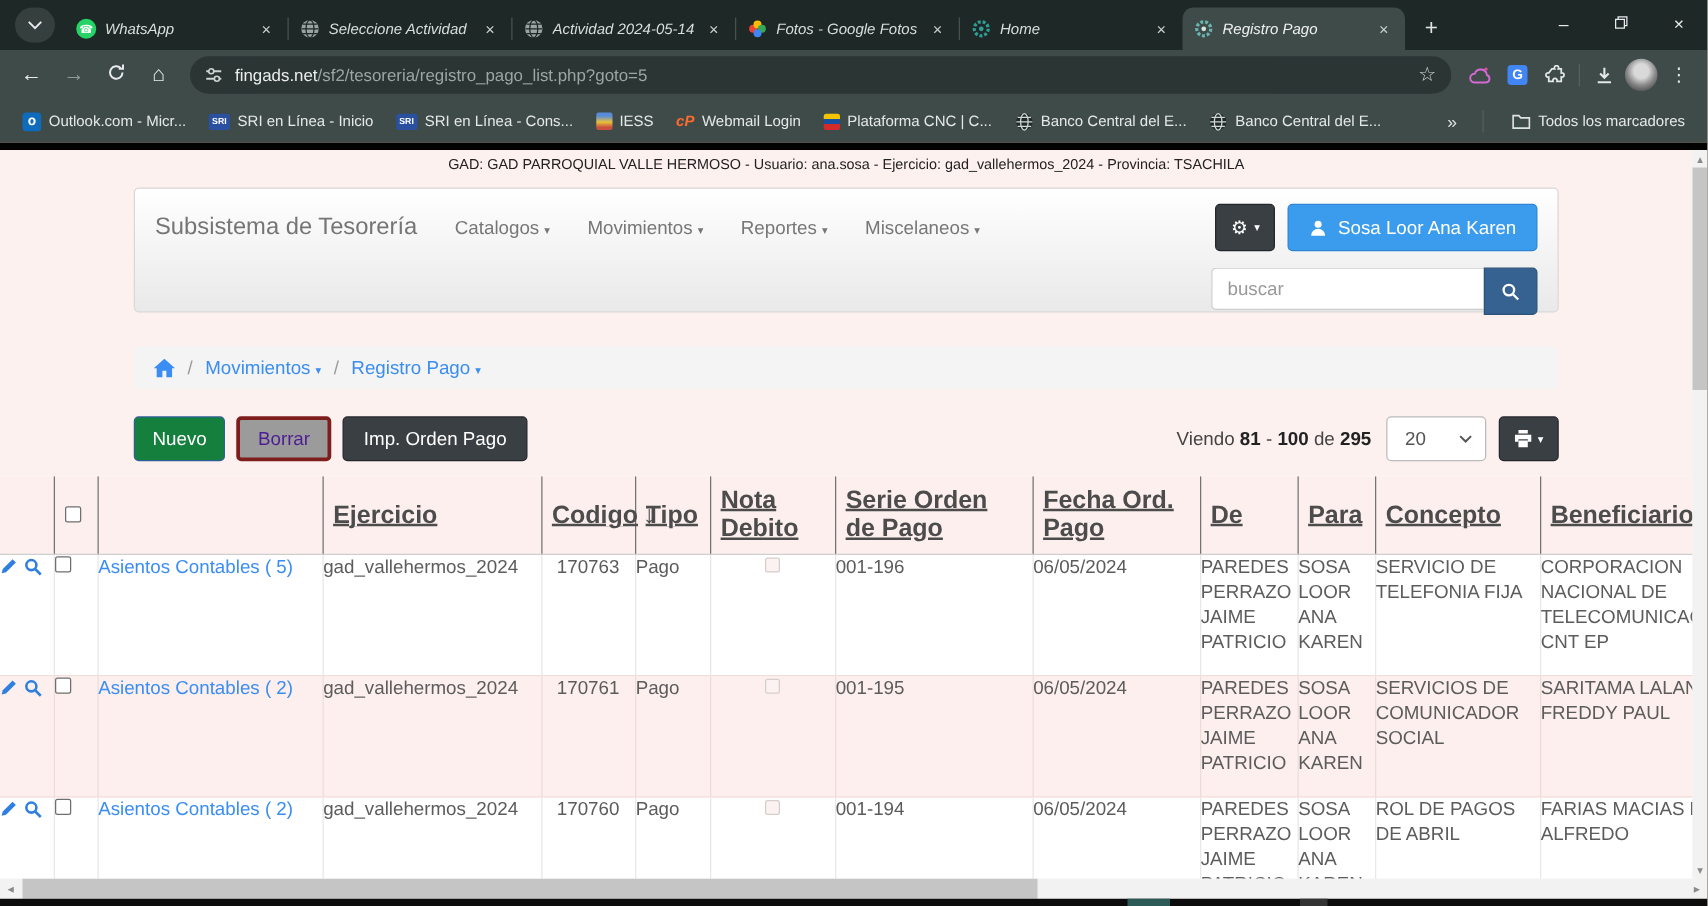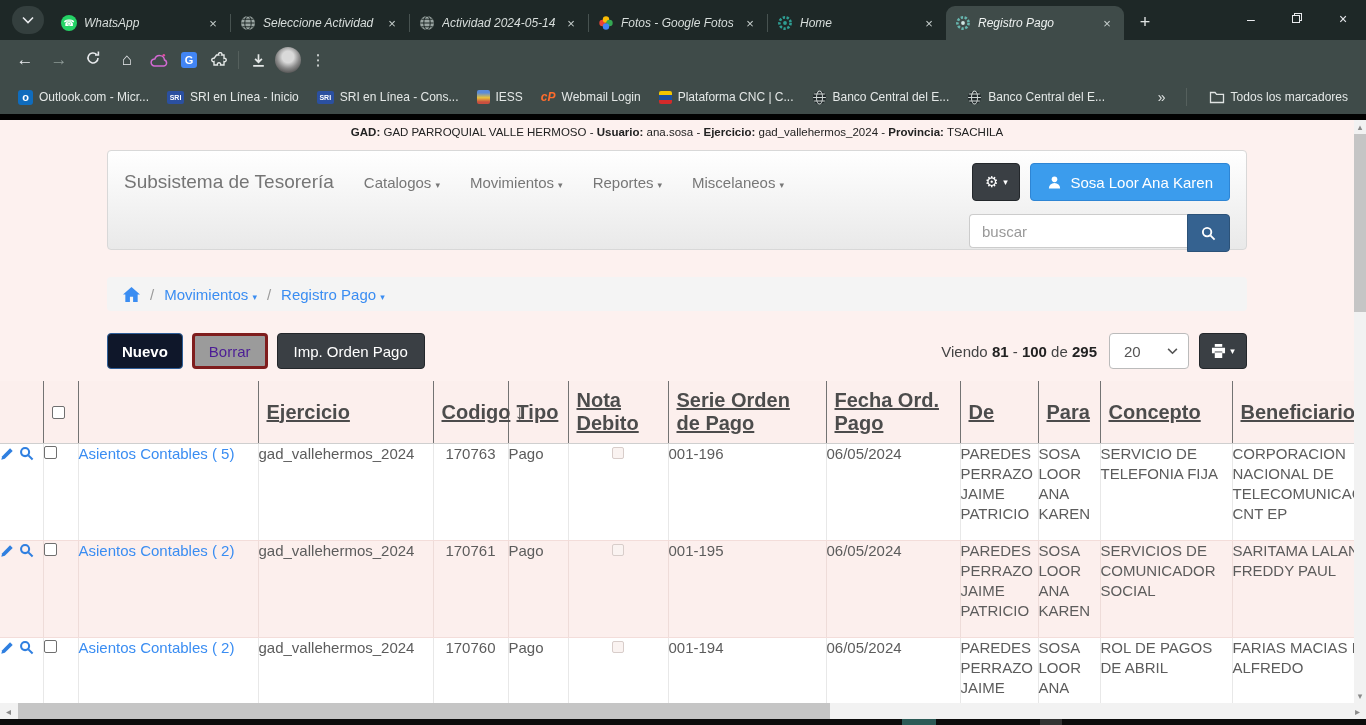--- a/index.html
+++ b/index.html
@@ -43,21 +43,21 @@
   .cnc { width:13px; height:13px; border-radius:2px; background:linear-gradient(180deg,#f2c500 33%,#1a4f9c 33% 66%,#d42a2a 66%); }
   .bmright { margin-left:auto; display:flex; align-items:center; gap:10px; }
   .chev2 { color:#dfe3e2; font-size:14px; padding:0 6px; }
 
   .blackline { height:6px; background:#020202; }
 
   
   .content { position:relative; height:583px; background:#fdf1ef; overflow:hidden; }
   .inner { width:1354px; }
   .infobar { height:24px; text-align:center; font-size:11.5px; color:#222; padding-top:6px; }
-  .infobar b { font-weight:bold; }
+  .infobar b { font-weight:normal; }
   .container { width:1140px; margin:0 auto; }
 
   .navbar { margin-top:6px; height:100px; background:linear-gradient(#ffffff,#e9e9e9); border:1px solid #d8d8d8; border-radius:4px; padding:0 16px; }
   .nrow1 { display:flex; align-items:center; margin-top:12px; }
   .brand { font-size:19px; color:#757575; margin-right:30px; }
   .menu { font-size:15px; color:#777; margin-right:30px; }
   .menu .crt, .bc .crt { font-size:9px; margin-left:4px; }
   .nright { margin-left:auto; display:flex; gap:10px; }
   .gearbtn { width:48px; height:38px; background:#3a3f44; border:1px solid #23272b; border-radius:4px; color:#fff; display:flex; align-items:center; justify-content:center; gap:5px; font-size:15px; }
   .gearbtn .crt { font-size:9px; }
@@ -66,21 +66,21 @@
   .searchin { width:218px; height:34px; background:#fff; border:1px solid #ccc; border-right:none; border-radius:4px 0 0 4px; padding:0 12px; font-size:15px; color:#444; font-family:"Liberation Sans",sans-serif; }
   .searchin::placeholder { color:#999; }
   .searchbtn { width:43px; height:38px; background:#356290; border:1px solid #2c5278; border-radius:0 4px 4px 0; display:flex; align-items:center; justify-content:center; }
 
   .bcbar { margin-top:27px; height:34px; background:#f4f4f4; border-radius:4px; display:flex; align-items:center; padding:0 16px; gap:10px; font-size:15px; }
   .bc { color:#3a8df2; }
   .slash { color:#9a9a9a; }
 
   .actions { margin-top:22px; height:36px; display:flex; align-items:center; }
   .btn { height:36px; border-radius:4px; font-size:15px; color:#fff; padding:0 14px; display:flex; align-items:center; margin-right:9px; }
-  .btn.blue { background:#0f172a; border:1px solid #2f5f99;font-weight:bold; }
+  .btn.blue { background:#15803d; border:1px solid #2f5f99; }
   .btn.gray { background:#9b9b9b; border:3px solid #7f1d1d; color:#4c1d95;text-align:center; }
   .btn.dark { background:#3a3f44; border:1px solid #23272b; padding:0 16px; }
   .aright { margin-left:auto; display:flex; align-items:center; }
   .viendo { font-size:15px; color:#444; margin-right:12px; }
   .viendo b { color:#222; }
   .psel { width:80px; height:36px; background:#fff; border:1px solid #bbb; border-radius:4px; display:flex; align-items:center; padding:0 10px 0 14px; font-size:15px; color:#555; margin-right:10px; }
   .psel svg { margin-left:auto; }
   .printbtn { width:48px; height:36px; background:#3a3f44; border:1px solid #23272b; border-radius:4px; display:flex; align-items:center; justify-content:center; gap:4px; color:#fff; }
   .printbtn .crt { font-size:9px; }
 
@@ -200,20 +200,30 @@
     <span class="navbtn">←</span>
     <span class="navbtn dim">→</span>
     <span class="navbtn">
       <svg width="16" height="16" viewBox="0 0 16 16">
           <path d="M13 8a5 5 0 1 1-1.4-3.5" fill="none" stroke="#e8eaed" stroke-width="1.6"></path>
           <path d="M13.4 1.6v3.4H10" fill="none" stroke="#e8eaed" stroke-width="1.6"></path>
         </svg>
     </span>
     <span class="navbtn">⌂</span>
 
+    <div class="pill">
+      <svg width="14" height="14" viewBox="0 0 14 14" style="margin-right:10px">
+          <path d="M1 4h12M1 10h12" stroke="#cdd4d2" stroke-width="1.5"></path>
+          <circle cx="5" cy="4" r="2" fill="#2b3534" stroke="#cdd4d2" stroke-width="1.3"></circle>
+          <circle cx="9.5" cy="10" r="2" fill="#2b3534" stroke="#cdd4d2" stroke-width="1.3"></circle>
+        </svg>
+      <span>fingads.net</span>
+        <span class="path">/sf2/tesoreria/registro_pago_list.php?goto=5</span>
+      <span class="star">☆</span>
+    </div>
 
     <span class="tbicon">
       <svg width="19" height="15" viewBox="0 0 19 15">
           <path d="M4.5 13a3.5 3.5 0 0 1 .3-7A5 5 0 0 1 14.5 7a3.1 3.1 0 0 1-.6 6z" fill="none" stroke="#d46ad4" stroke-width="1.5"></path>
           <circle cx="13.8" cy="2.2" r="1.3" fill="#e0509d"></circle>
         </svg>
     </span>
     <span class="tbicon">
         <span class="gsq">G</span>
       </span>

